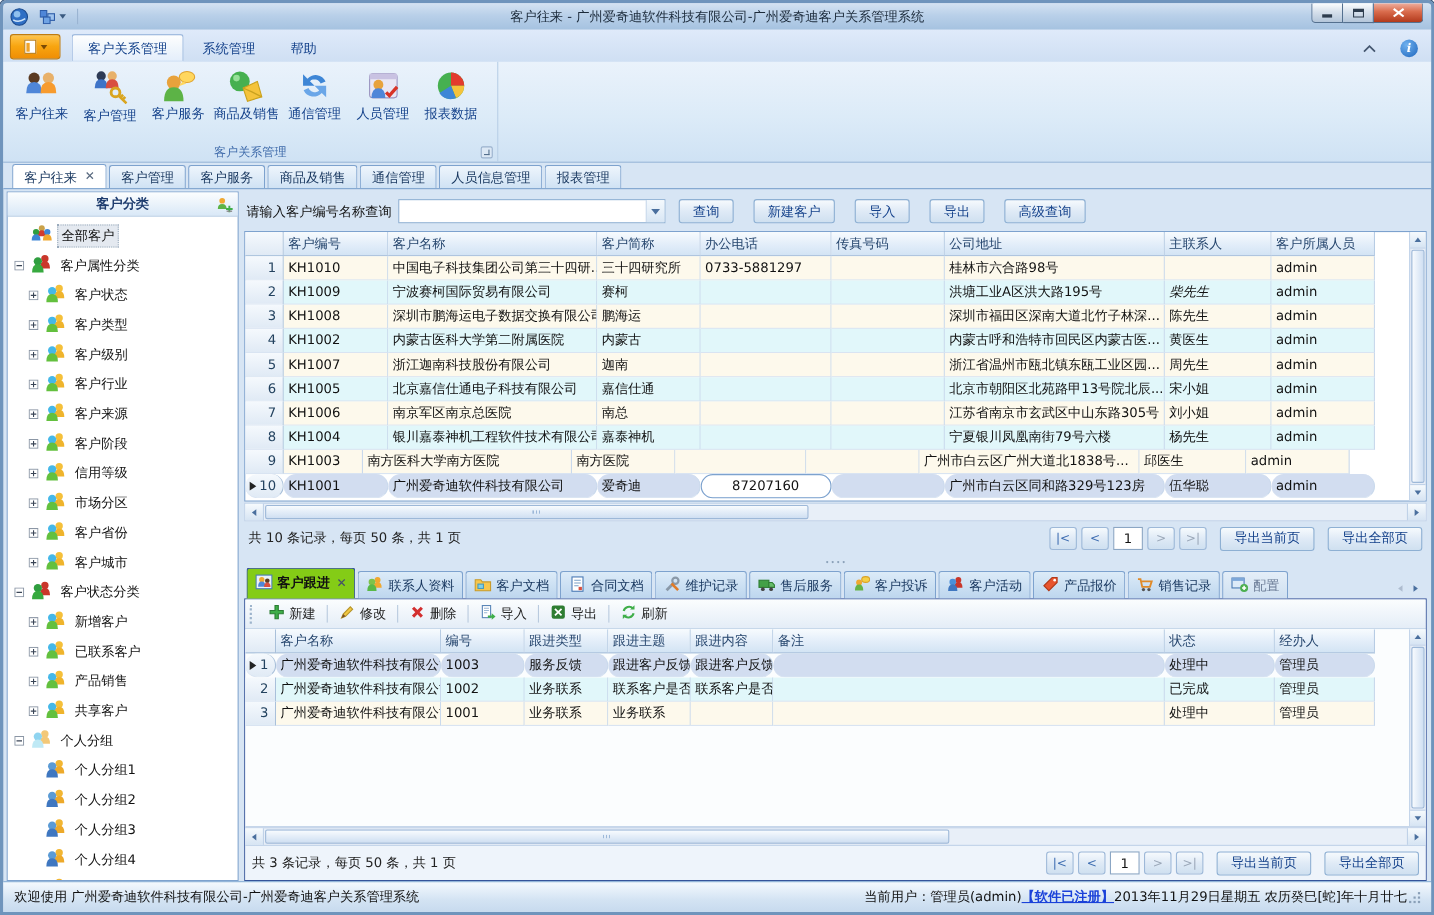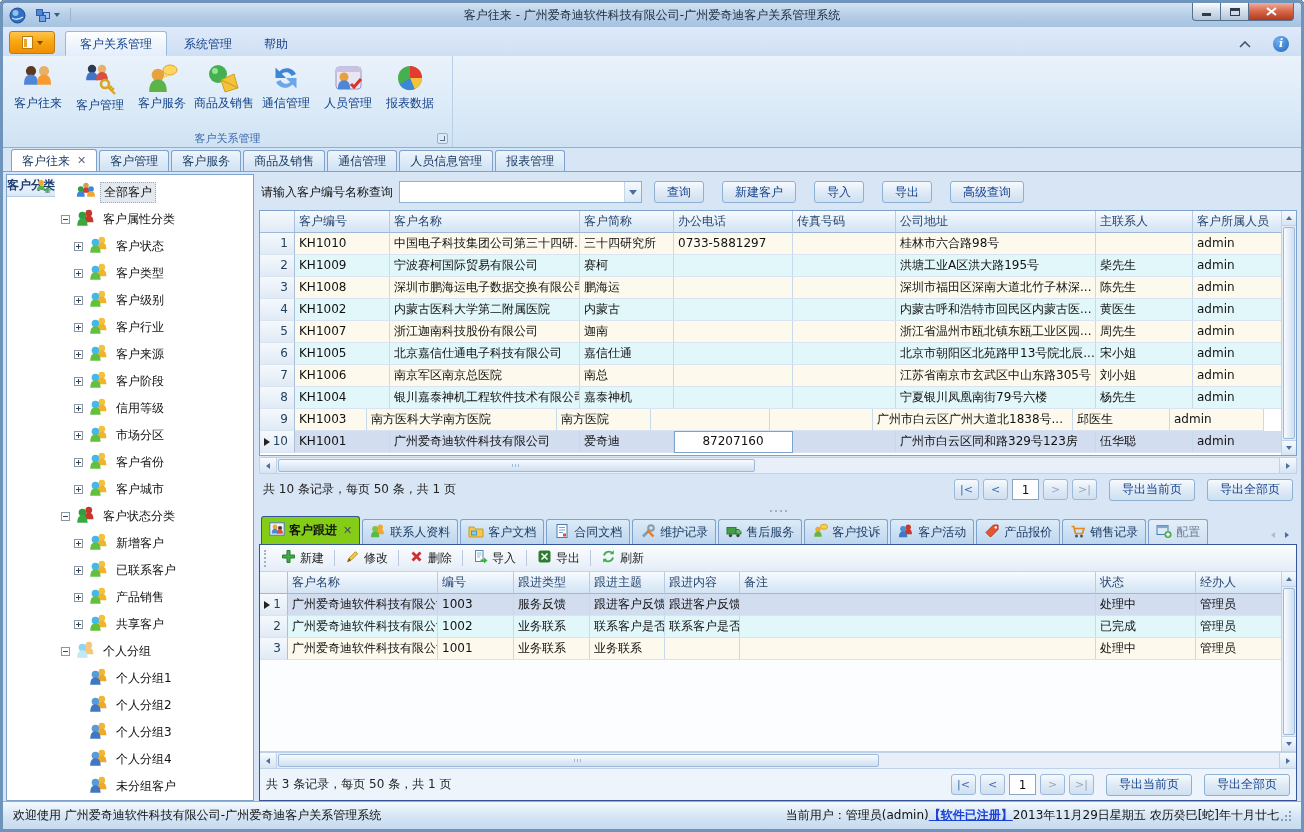--- a/index.html
+++ b/index.html
@@ -52,21 +52,21 @@
 
   
   .doc-tabs { height:24px; padding:2px 0 0 8px; display:flex; align-items:flex-end; border-bottom:1px solid #7da2ce; background:#d7e5f4; flex:none; }
   .dtab { height:21px; line-height:20px; padding:0 10px; border:1px solid #7da2ce; border-bottom:none; border-radius:3px 3px 0 0;
           background:linear-gradient(#eef5fc,#cfe2f4); margin-right:2px; color:#17365e; white-space:nowrap; display:flex; align-items:center; gap:7px; }
   .dtab.active { background:#fff; height:22px; }
   .dtab .x { color:#5a6b80; font-size:11px; font-weight:bold; }
 
   
   .main { flex:1; display:flex; padding:2px 2px 0 3px; gap:3px; min-height:0; }
-  .sidebar { width:248px; flex:none; background:#fff; border:1px solid #7da2ce; display:flex; flex-direction:row; }
+  .sidebar { width:211px; flex:none; background:#fff; border:1px solid #7da2ce; display:flex; flex-direction:column; }
   .sidebar-header { height:22px; flex:none; background:linear-gradient(#fbfdfe,#dcea f8); background:linear-gradient(#fbfdfe,#d9e8f7); border-bottom:1px solid #b5cce4;
                     display:flex; align-items:center; justify-content:center; position:relative; font-weight:bold; color:#1e3c6e; }
   .sidebar-header-icon { position:absolute; right:4px; top:3px; }
   .tree { flex:1; overflow:hidden; padding:4px 0 0 6px; }
   .tree-row { height:27px; display:flex; align-items:center; white-space:nowrap; }
   .tree-row .pm { width:13px; flex:none; display:flex; align-items:center; }
   .tree-row .sp { width:13px; flex:none; }
   .tree-row .ticon { margin:0 4px 0 2px; flex:none; }
   .tree-row .tlabel { padding:1px 3px; }
   .tree-row.selected .tlabel { background:#e4e9f0; border:1px dotted #9ab; }
@@ -89,21 +89,21 @@
   .grid-wrap.top { height:246px; flex:none; margin:0 2px; }
   .grid-inner { position:absolute; left:0; top:0; right:15px; bottom:0; }
   .grid-head { display:flex; height:22px; }
   .grid-hcell { border-right:1px solid #b7cce4; border-bottom:1px solid #9db8d8; background:linear-gradient(#f7fbfe,#e2edf9 55%,#d3e4f4);
                 color:#26466e; padding:0 4px; line-height:21px; white-space:nowrap; overflow:hidden; flex:none; }
   .grid-row { display:flex; height:22px; }
   .grid-cell { border-right:1px solid #c9d9ec; border-bottom:1px solid #d9e4f2; padding:0 4px; line-height:21px;
                white-space:nowrap; overflow:hidden; flex:none; }
   .grid-row.odd  .grid-cell { background:#fdf9ec; }
   .grid-row.even .grid-cell { background:#e1f7fa; }
-  .grid-row.sel  .grid-cell { background:#d2ddf0; }
+  .grid-row.sel  .grid-cell { background:#d2ddf0;border-radius:11px; }
   .grid-cell.indicator, .grid-hcell.indicator { background:linear-gradient(#f5f9fd,#e0eaf5) !important; border-right:1px solid #a9c0da;
                color:#23425f; display:flex; align-items:center; justify-content:flex-end; padding-right:6px; gap:3px; }
   .row-arrow { width:0; height:0; border-top:4px solid transparent; border-bottom:4px solid transparent; border-left:6px solid #222; }
   .grid-cell.editing { background:#fff !important; outline:1px solid #7da2ce; outline-offset:-1px; }
 
   .vscroll { position:absolute; top:0; right:0; bottom:0; width:15px; background:#e6edf7; border-left:1px solid #c0d2e8; }
   .vscroll .va { height:15px; display:flex; align-items:center; justify-content:center; background:linear-gradient(#f6fafd,#d6e4f3); border-bottom:1px solid #c0d2e8; }
   .vscroll .va.down { position:absolute; bottom:0; left:0; right:0; border-top:1px solid #c0d2e8; border-bottom:none; }
   .vscroll .vthumb { position:absolute; top:16px; bottom:16px; left:1px; right:1px; border:1px solid #9db8d8; border-radius:2px; background:linear-gradient(90deg,#f8fbfe,#cfdff2); }
   .tri-up { width:0;height:0;border-left:3px solid transparent;border-right:3px solid transparent;border-bottom:4px solid #4a6f9e; }
@@ -743,21 +743,21 @@
             <div class="grid-row even">
               <div class="grid-cell indicator" style="width: 35px;">
                 <span>2</span>
               </div>
               <div class="grid-cell" style="width: 95px;">KH1009</div>
               <div class="grid-cell" style="width: 190px;">宁波赛柯国际贸易有限公司</div>
               <div class="grid-cell" style="width: 94px;">赛柯</div>
               <div class="grid-cell" style="width: 119px;"></div>
               <div class="grid-cell" style="width: 103px;"></div>
               <div class="grid-cell" style="width: 200px;">洪塘工业A区洪大路195号</div>
-              <div class="grid-cell" style="width: 97px;">柴先生</div>
+              <div class="grid-cell" style="width: 97px; font-style: italic;">柴先生</div>
               <div class="grid-cell" style="width: 94px;">admin</div>
             </div>
             <div class="grid-row odd">
               <div class="grid-cell indicator" style="width: 35px;">
                 <span>3</span>
               </div>
               <div class="grid-cell" style="width: 95px;">KH1008</div>
               <div class="grid-cell" style="width: 190px;">深圳市鹏海运电子数据交换有限公司</div>
               <div class="grid-cell" style="width: 94px;">鹏海运</div>
               <div class="grid-cell" style="width: 119px;"></div>

